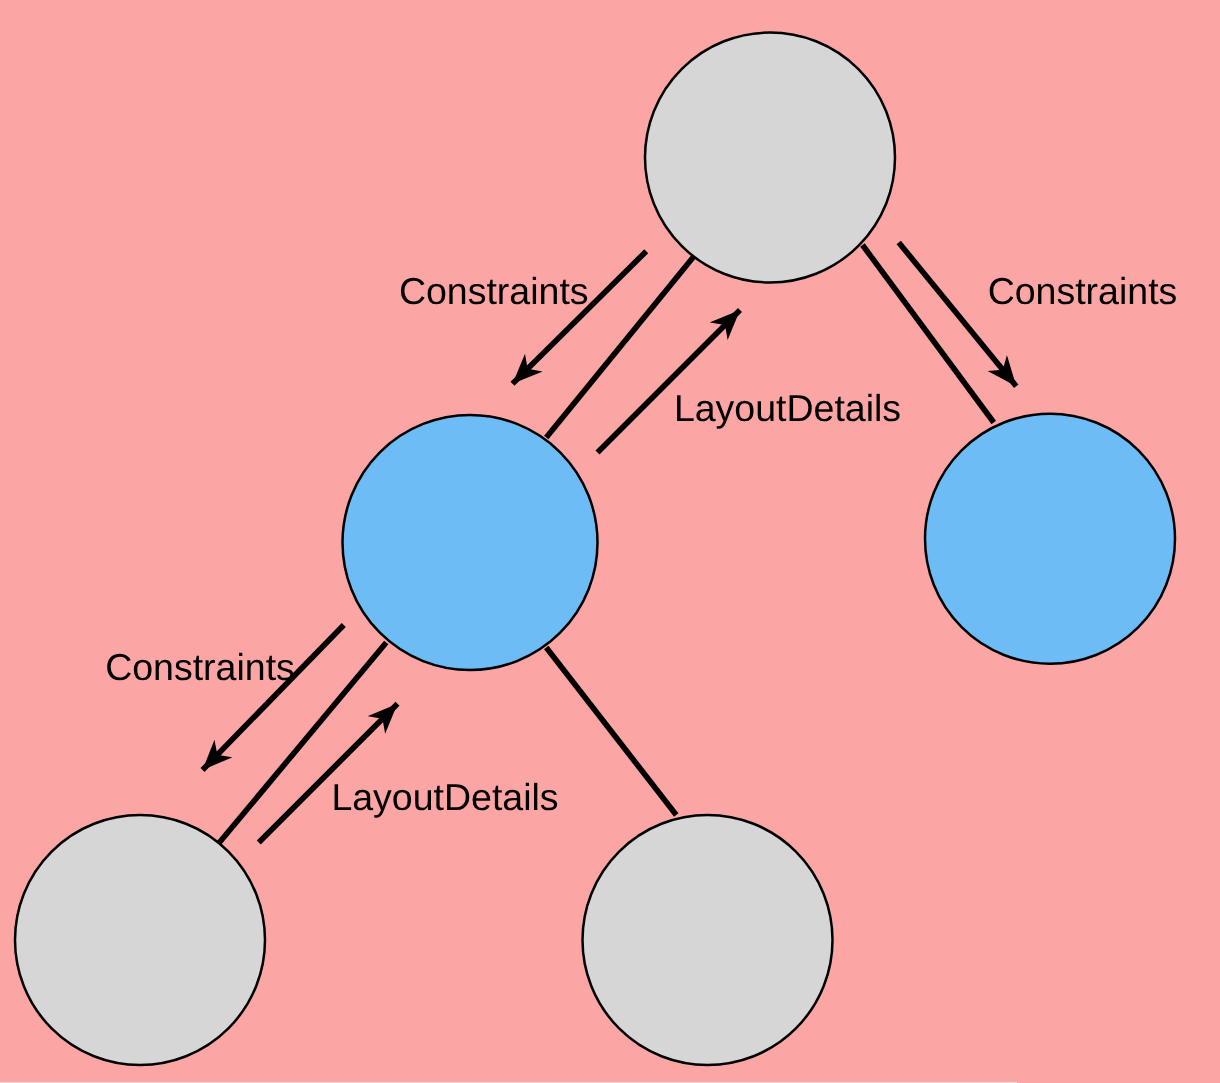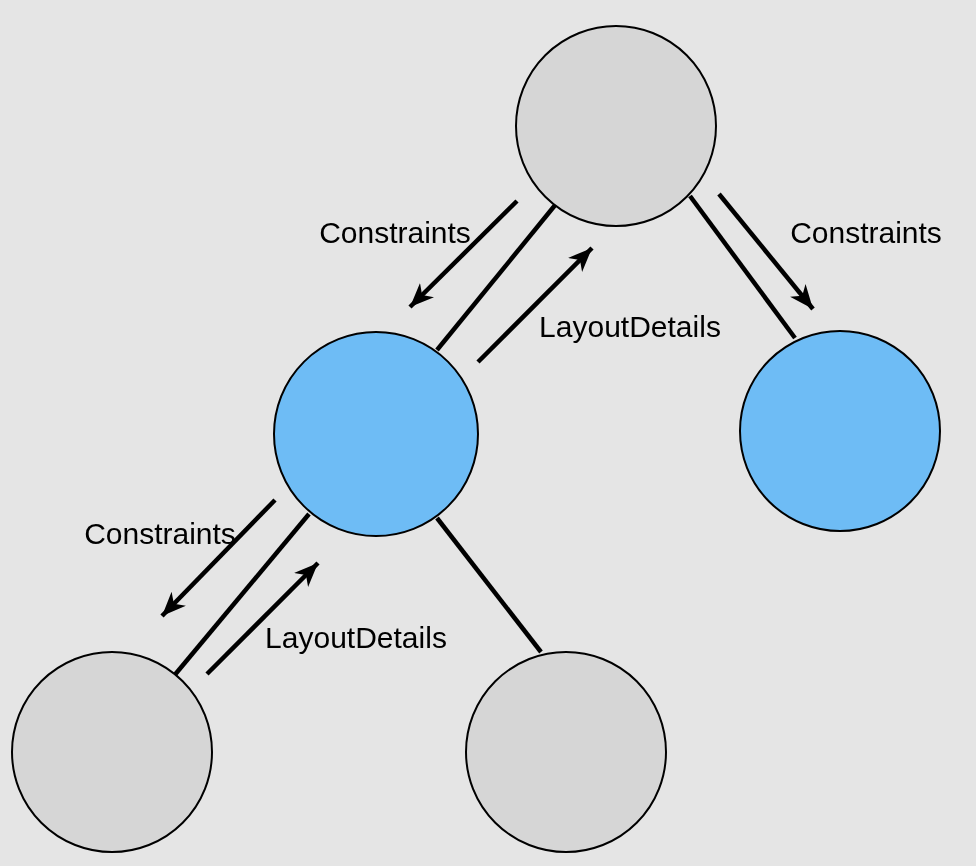--- a/index.html
+++ b/index.html
@@ -5,21 +5,21 @@
   html, body {
     margin: 0;
     padding: 0;
     background: #ffffff;
     font-family: "Liberation Sans", sans-serif;
   }
   .canvas-wrap {
     position: relative;
     width: 976px;
     height: 866px;
-    background: #e5e5e5;
+    background: #fca5a5;
     overflow: hidden;
   }
   svg text {
     font-family: "Liberation Sans", "DejaVu Sans", sans-serif;
     font-size: 30px;
     fill: #000000;
   }
 </style>
 </head>
 <body>

